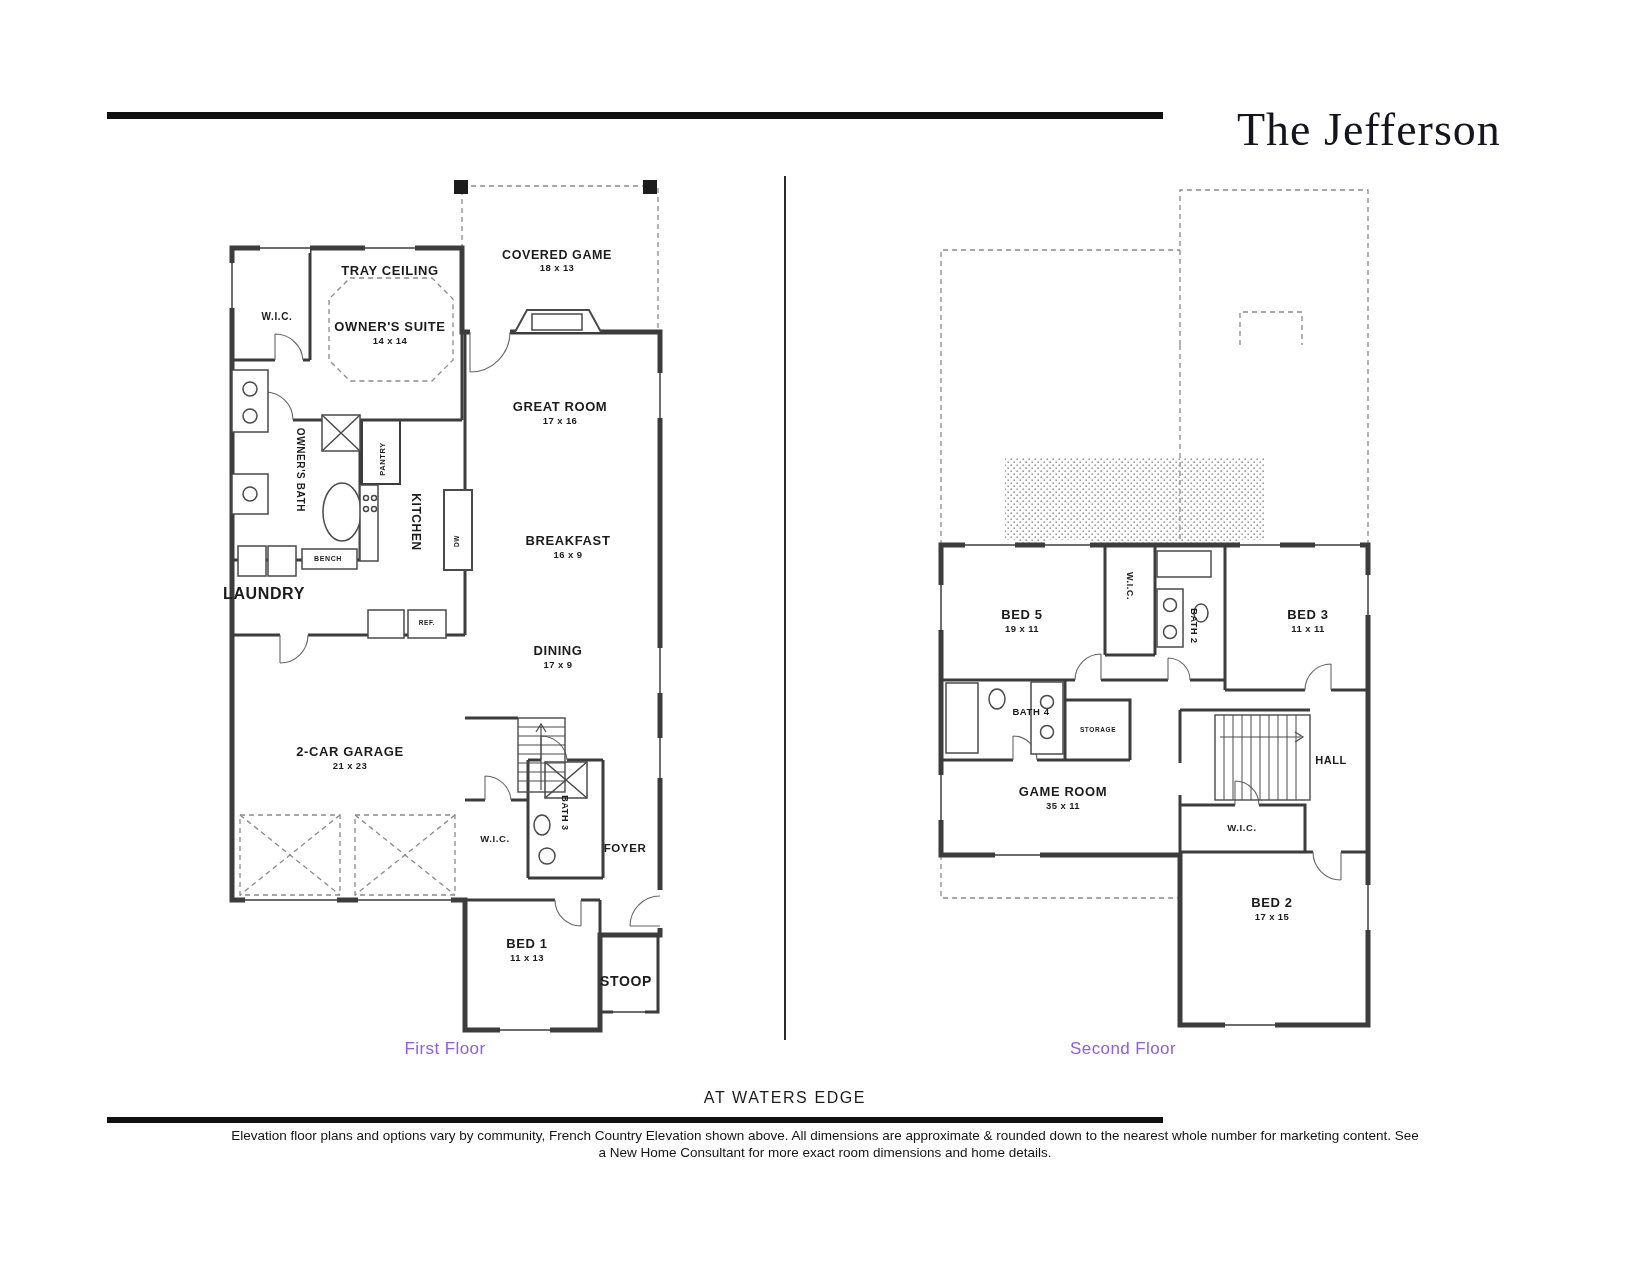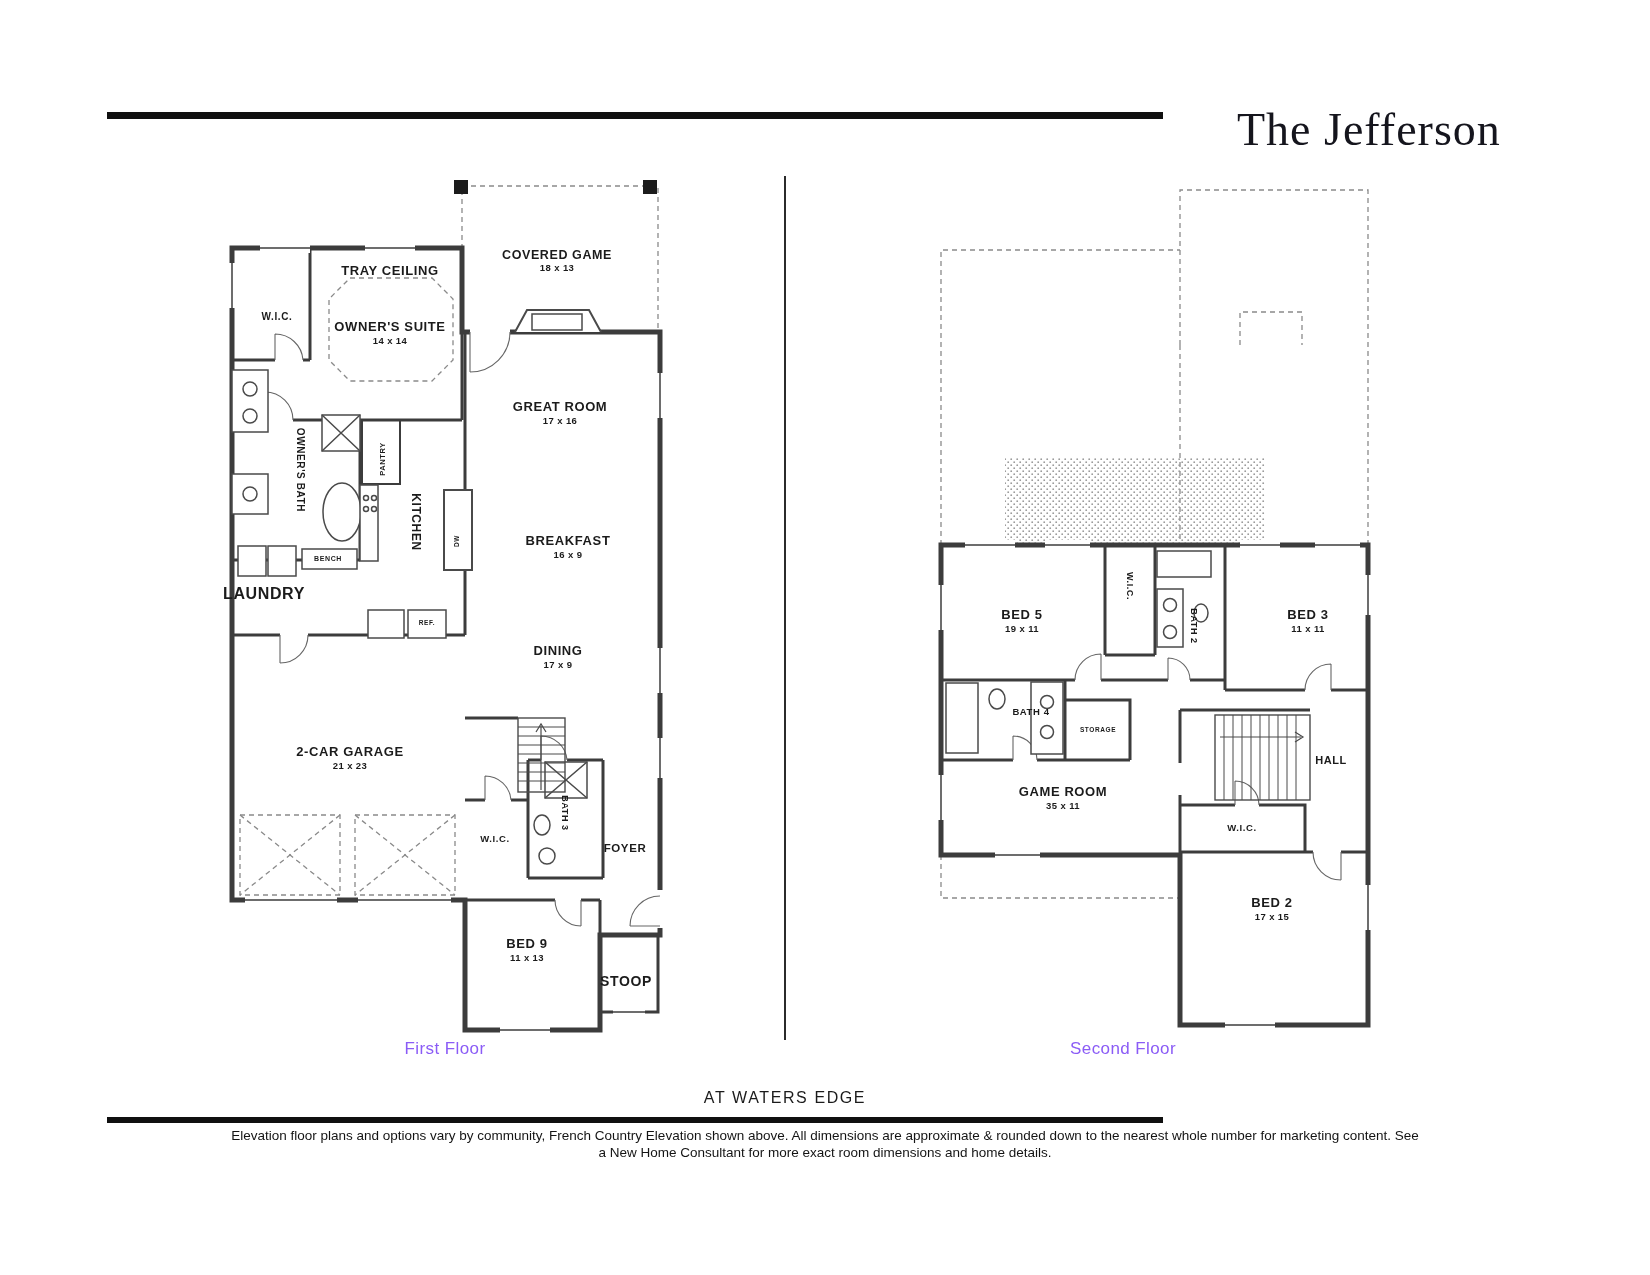--- a/index.html
+++ b/index.html
@@ -306,21 +306,21 @@
 <div class="lbl v" style="left:565px;top:813px;font-size:9px">
     <span class="nm">BATH 3</span>
   </div>
 <div class="lbl" style="left:495px;top:839px;font-size:9.5px">
     <span class="nm">W.I.C.</span>
   </div>
 <div class="lbl" style="left:625px;top:849px;font-size:11.5px">
     <span class="nm">FOYER</span>
   </div>
 <div class="lbl" style="left:527px;top:950px;font-size:13px">
-    <span class="nm">BED 9</span>
+    <span class="nm">BED 1</span>
     <span class="dm">11 x 13</span>
   </div>
 <div class="lbl" style="left:626px;top:981px;font-size:14px">
     <span class="nm">STOOP</span>
   </div>
 <div class="lbl" style="left:427px;top:623px;font-size:6.5px">
     <span class="nm">REF.</span>
   </div>
 <div class="lbl vu" style="left:457px;top:541px;font-size:6.5px">
     <span class="nm">DW</span>

